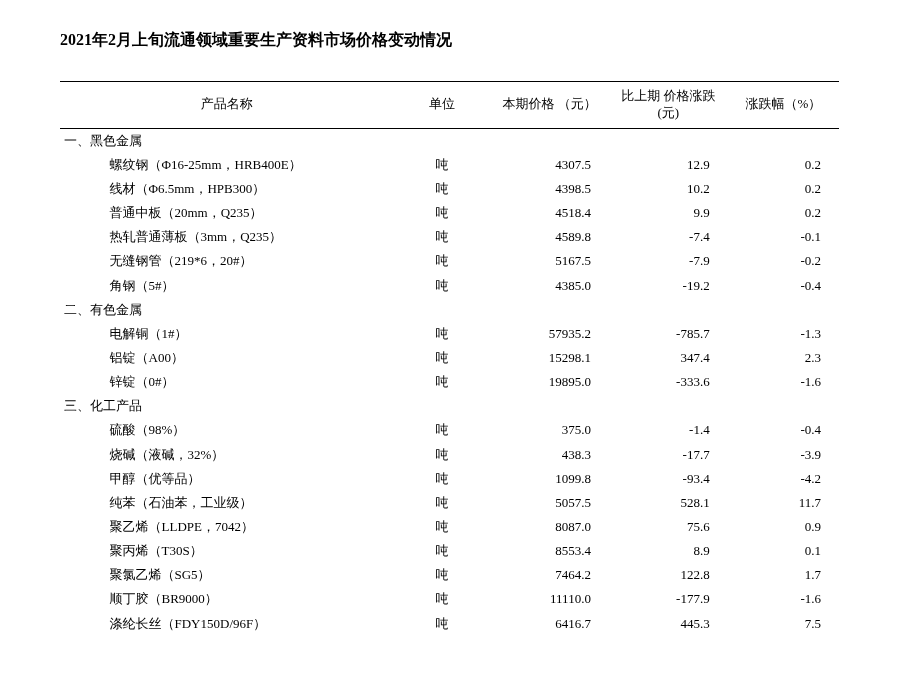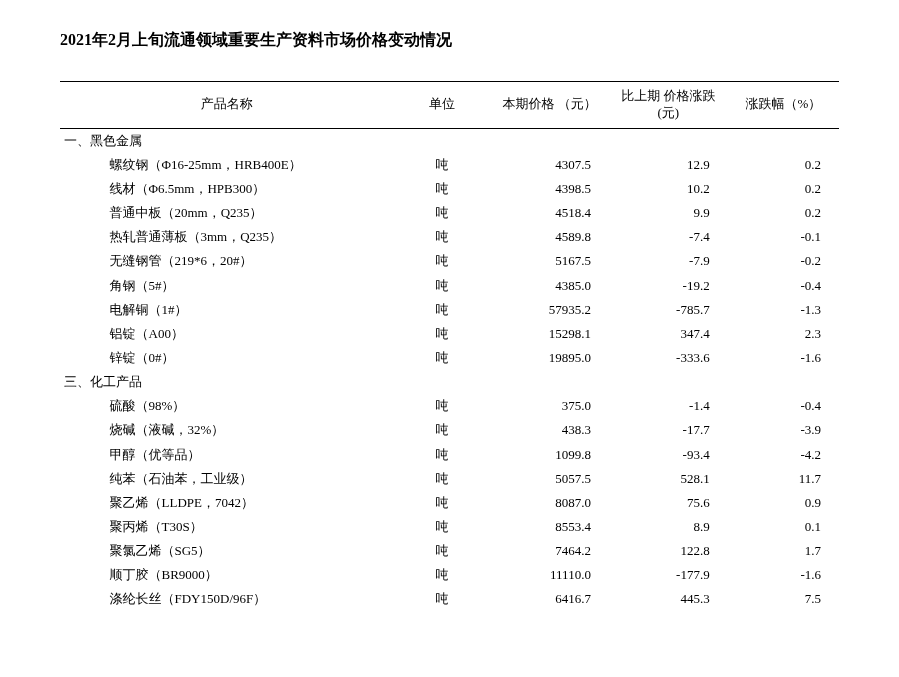--- a/index.html
+++ b/index.html
@@ -118,20 +118,23 @@
           <td class="num-cell">-0.2</td>
         </tr>
         <tr>
           <td class="name-cell"><span class="item-label">角钢（5#）</span></td>
           <td class="unit-cell">吨</td>
           <td class="num-cell">4385.0</td>
           <td class="num-cell">-19.2</td>
           <td class="num-cell">-0.4</td>
         </tr>
         <tr>
+          <td class="name-cell" colspan="5"><span class="cat-label">二、有色金属</span></td>
+        </tr>
+        <tr>
           <td class="name-cell"><span class="item-label">电解铜（1#）</span></td>
           <td class="unit-cell">吨</td>
           <td class="num-cell">57935.2</td>
           <td class="num-cell">-785.7</td>
           <td class="num-cell">-1.3</td>
         </tr>
         <tr>
           <td class="name-cell"><span class="item-label">铝锭（A00）</span></td>
           <td class="unit-cell">吨</td>
           <td class="num-cell">15298.1</td>

